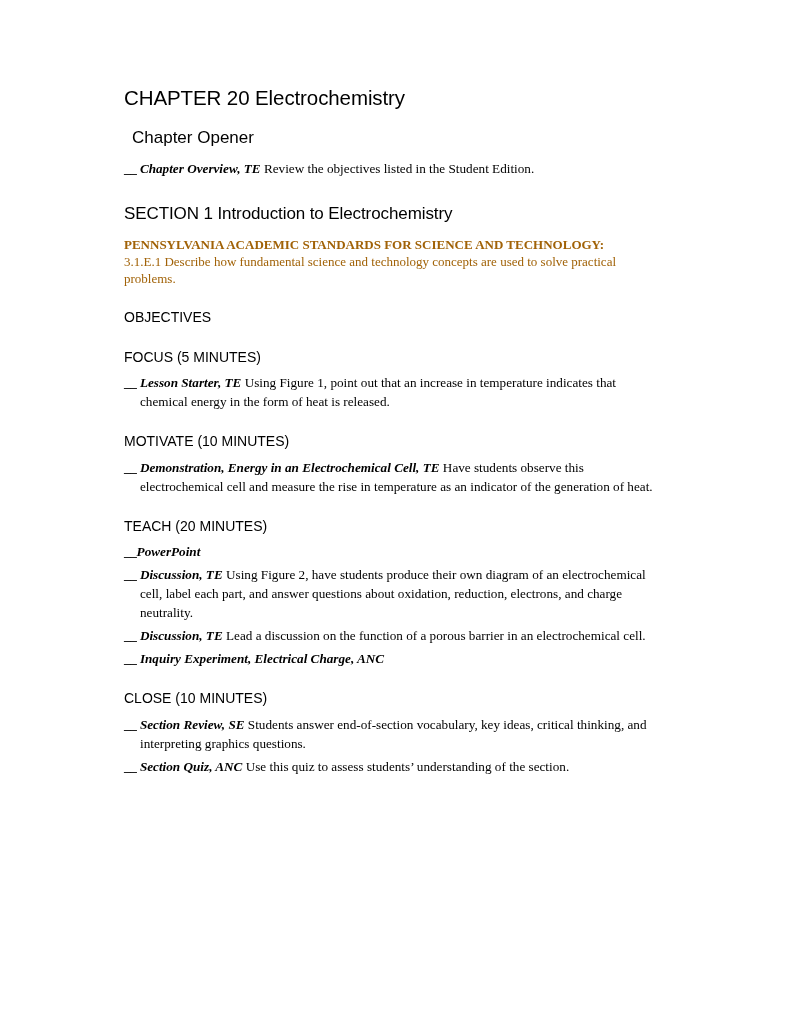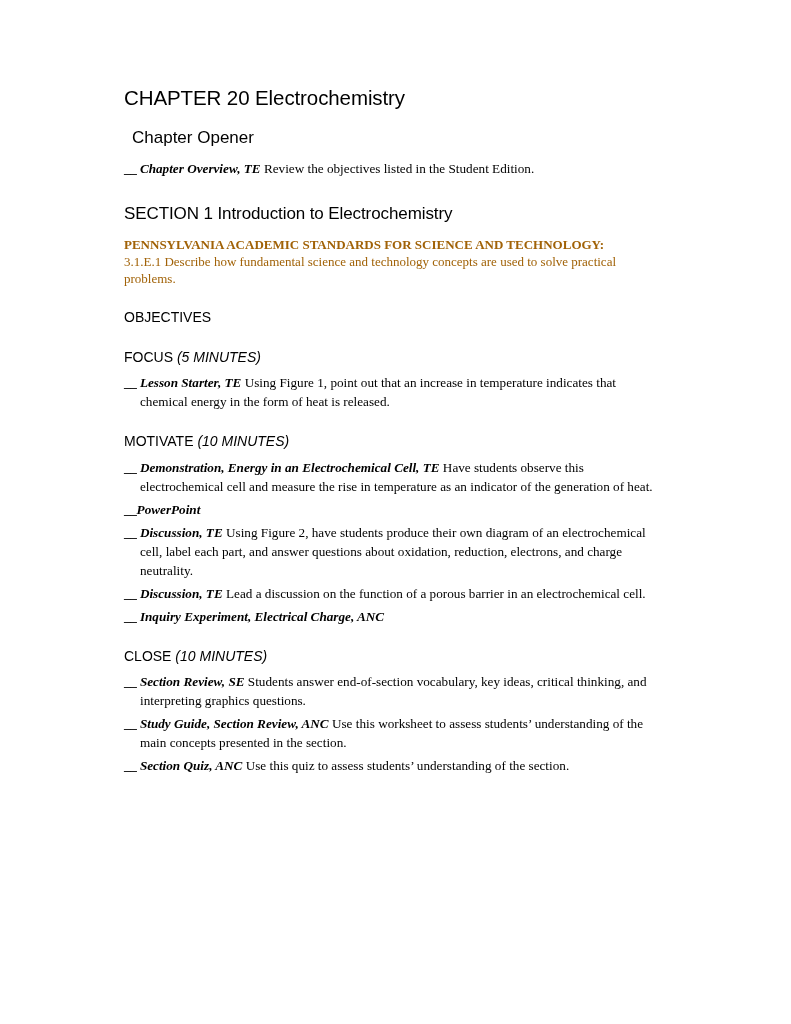--- a/index.html
+++ b/index.html
@@ -57,21 +57,20 @@
     letter-spacing: -0.1px;
   }
   .h-label {
     font-family: "Liberation Sans", sans-serif;
     font-size: 14px;
     font-weight: normal;
     line-height: 1.25;
     margin: 22px 0 7px 0;
   }
   .h-label .mins {
-    font-style: italic;
     text-align: center;
   }
 
   
   .standards {
     font-family: "Liberation Serif", serif;
     font-size: 13px;
     line-height: 1.32;
     margin: 0 0 4px 0;
   }
@@ -146,24 +145,24 @@
     </p>
 
     <h3 class="h-label">OBJECTIVES</h3>
 
 
     <div id="phases-list">
         <h3 class="h-label"><span>FOCUS</span> <span class="mins">(5 MINUTES)</span></h3>
         <p class="entry"><span class="blank">__</span> <span class="lead">Lesson Starter, TE</span><span class="rest"> Using Figure 1, point out that an increase in temperature indicates that chemical energy in the form of heat is released.</span></p>
         <h3 class="h-label"><span>MOTIVATE</span> <span class="mins">(10 MINUTES)</span></h3>
         <p class="entry"><span class="blank">__</span> <span class="lead">Demonstration, Energy in an Electrochemical Cell, TE</span><span class="rest"> Have students observe this electrochemical cell and measure the rise in temperature as an indicator of the generation of heat.</span></p>
+        <h3 class="h-label"><span>TEACH</span> <span class="mins">(20 MINUTES)</span></h3>
         <p class="entry tight"><span class="blank">__</span><span class="lead">PowerPoint</span></p>
         <p class="entry"><span class="blank">__</span> <span class="lead">Discussion, TE</span><span class="rest"> Using Figure 2, have students produce their own diagram of an electrochemical cell, label each part, and answer questions about oxidation, reduction, electrons, and charge neutrality.</span></p>
         <p class="entry"><span class="blank">__</span> <span class="lead">Discussion, TE</span><span class="rest"> Lead a discussion on the function of a porous barrier in an electrochemical cell.</span></p>
         <p class="entry"><span class="blank">__</span> <span class="lead">Inquiry Experiment, Electrical Charge, ANC</span></p>
         <h3 class="h-label"><span>CLOSE</span> <span class="mins">(10 MINUTES)</span></h3>
         <p class="entry"><span class="blank">__</span> <span class="lead">Section Review, SE</span><span class="rest"> Students answer end-of-section vocabulary, key ideas, critical thinking, and interpreting graphics questions.</span></p>
-        <p class="entry"><span class="blank">__</span> <span class="lead">Study Guide, Section Review, ANC</span><span class="rest"> Use this worksheet to assess students’ understanding of the main concepts presented in the section.</span></p>
         <p class="entry"><span class="blank">__</span> <span class="lead">Section Quiz, ANC</span><span class="rest"> Use this quiz to assess students’ understanding of the section.</span></p>
       </div>
 
   </div>
 </div>
 
 </body></html>

